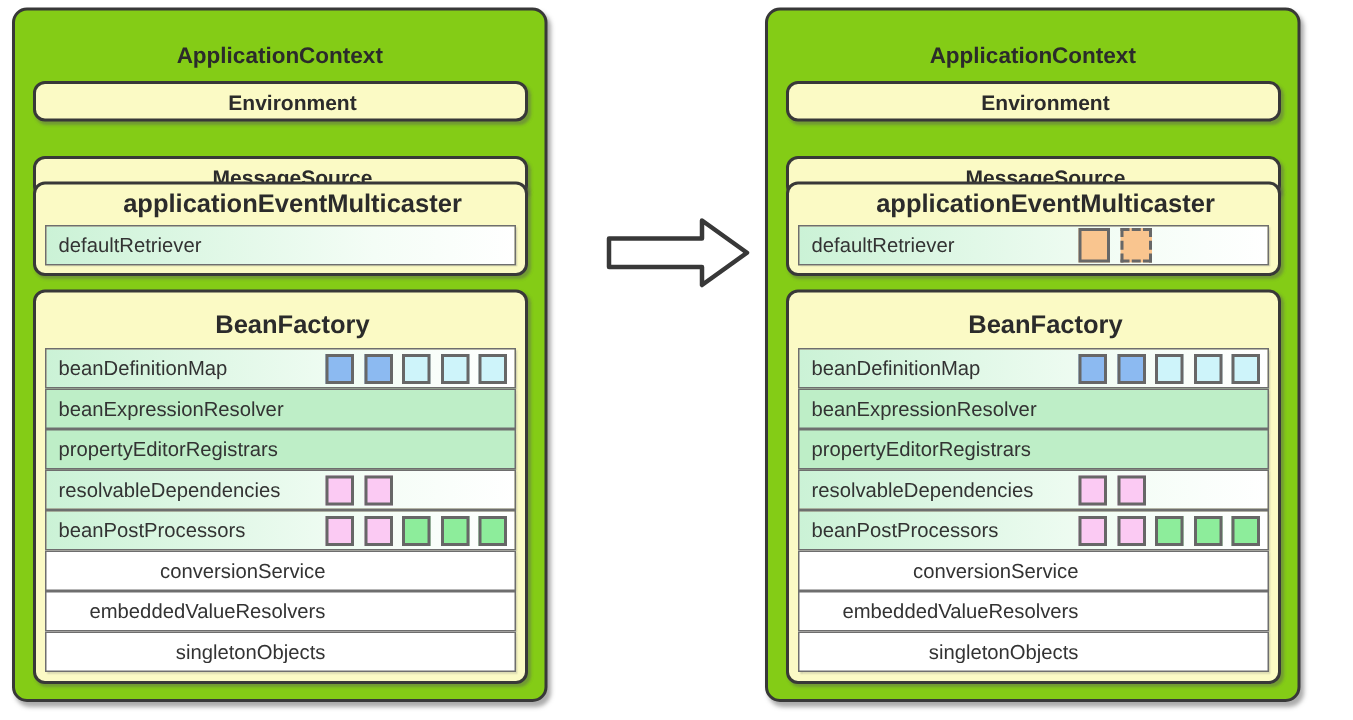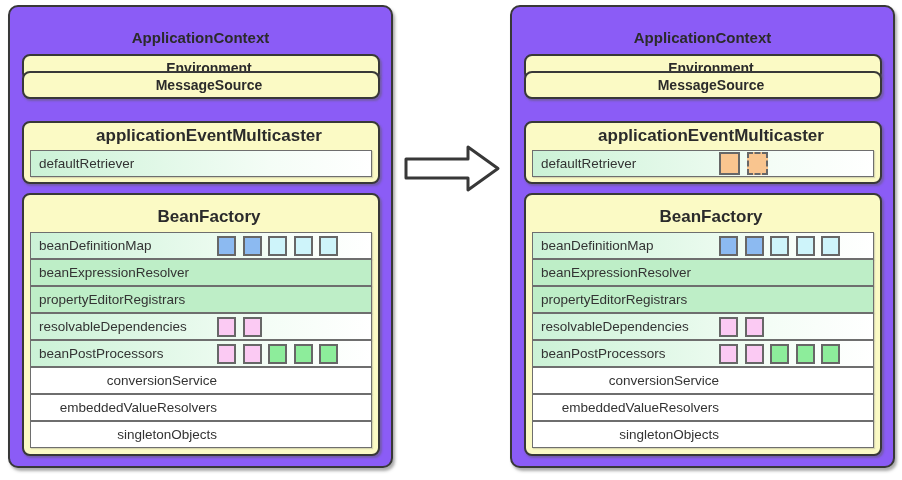--- a/index.html
+++ b/index.html
@@ -8,23 +8,23 @@
     width: 902px;
     height: 480px;
     background: #ffffff;
     font-family: "Liberation Sans", sans-serif;
     color: #303030;
     overflow: hidden;
   }
   .panel {
     position: absolute;
     top: 5px;
-    width: 385px;
+    width: 357px;
     height: 463px;
-    background: #8b5cf6;
+    background: #84cc16;
     border: 2px solid #383838;
     border-radius: 10px;
     box-shadow: 2px 3px 3px rgba(90,90,90,0.5);
     box-sizing: border-box;
   }
   .panel-left  { left: 8px; }
   .panel-right { left: 510px; }
   .panel-title {
     position: absolute;
     top: 22px; left: 0; right: 0;
@@ -46,21 +46,21 @@
   .pill {
     height: 27px;
     display: flex;
     align-items: center;
     justify-content: center;
     font-weight: bold;
     font-size: 14px;
     color: #2b2b2b;
   }
   .pill-env { top: 47px; }
-  .pill-msg { top: 64px; height: 28px; }
+  .pill-msg { top: 97px; height: 28px; }
   .section-multi   { top: 114px; height: 63px; }
   .section-factory { top: 186px; height: 263px; }
   .section-title {
     text-align: center;
     font-weight: bold;
     font-size: 17px;
     color: #2b2b2b;
   }
   .section-multi .section-title   { margin-top: 3px; }
   .section-factory .section-title { margin-top: 12px; }

